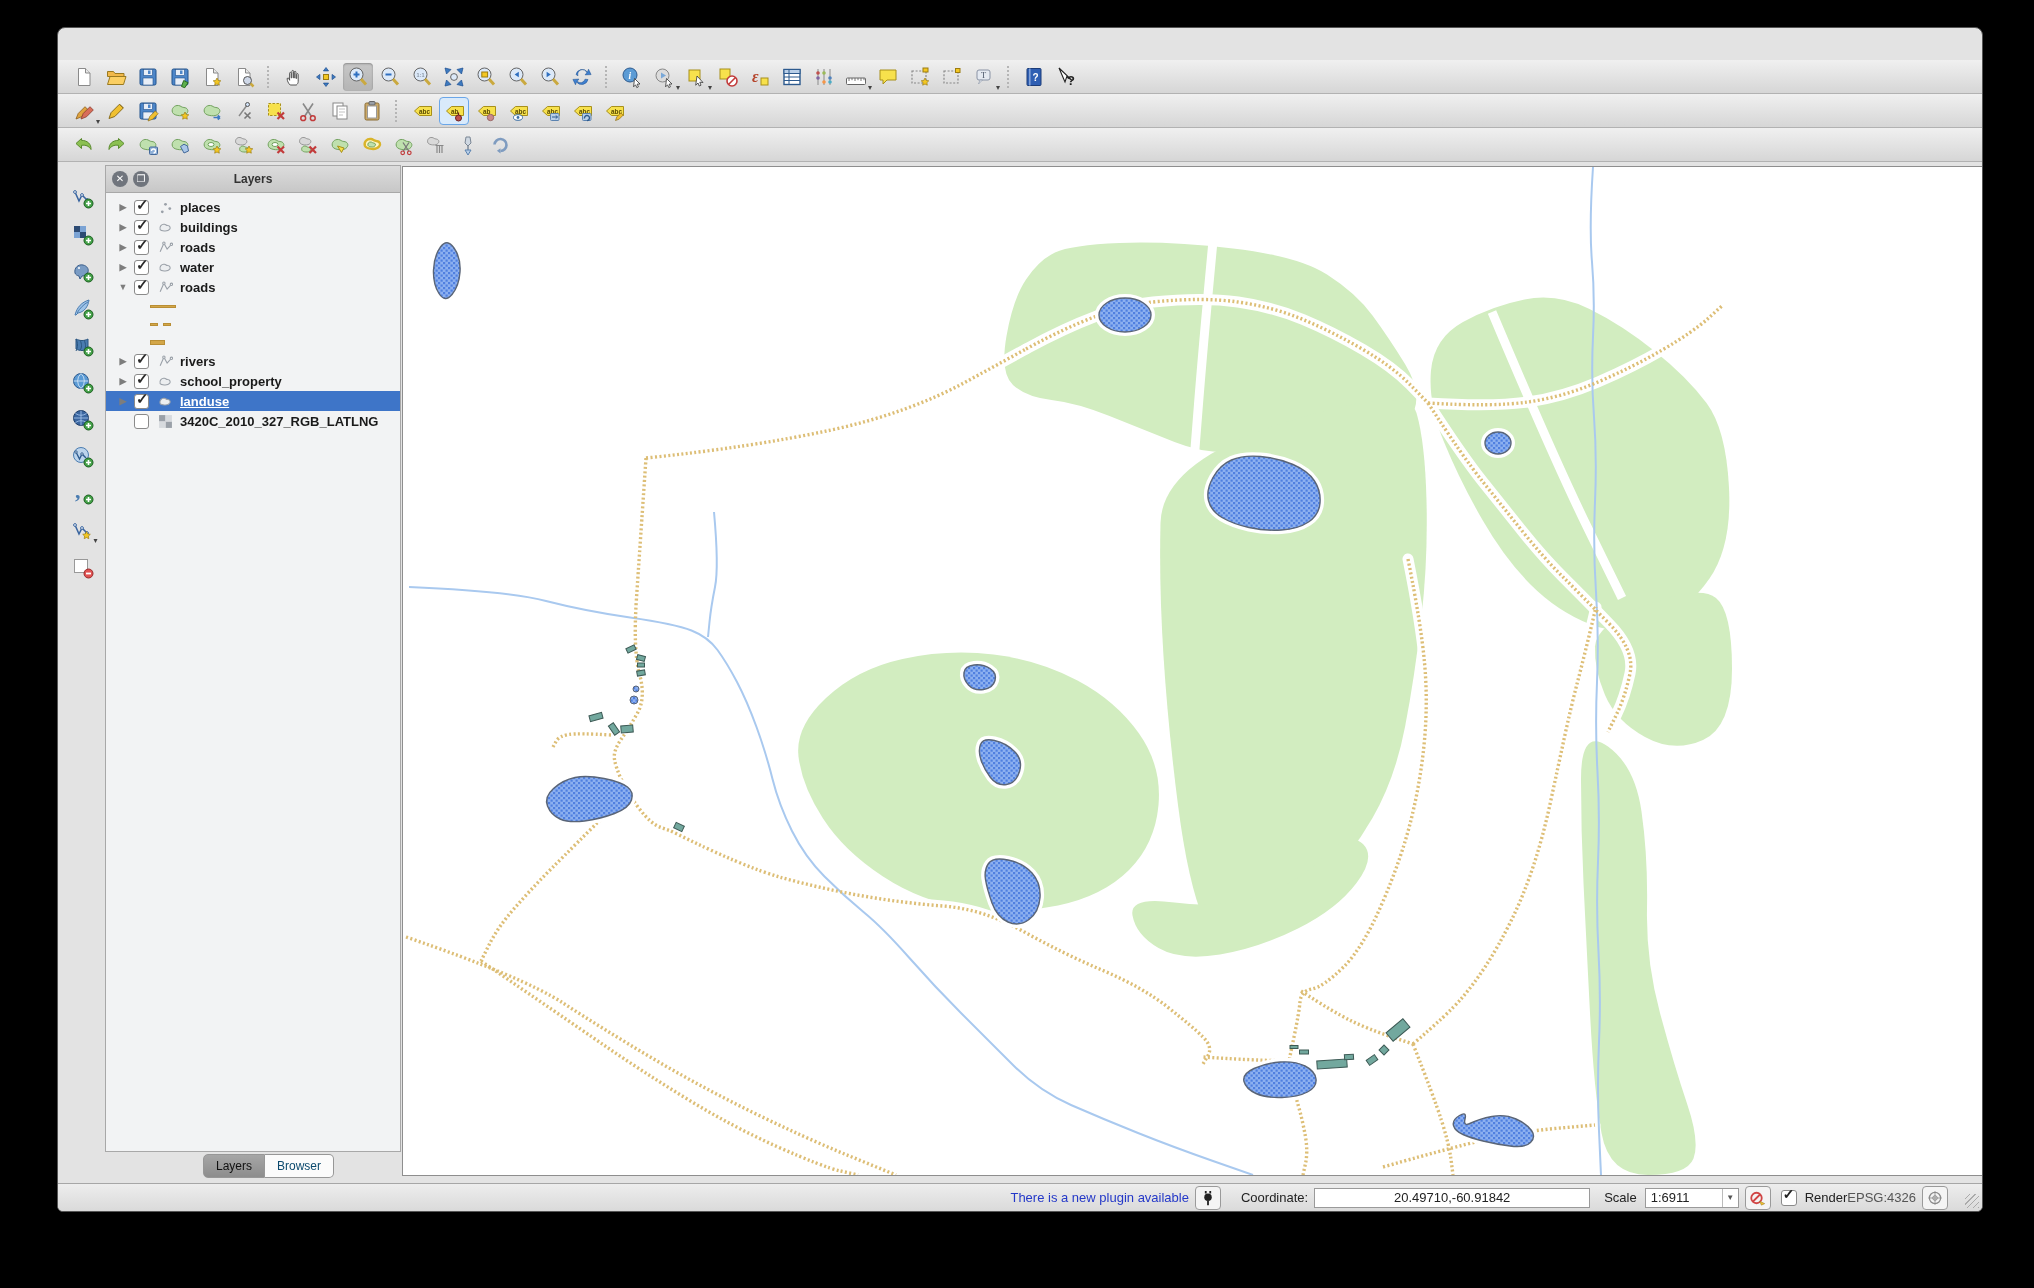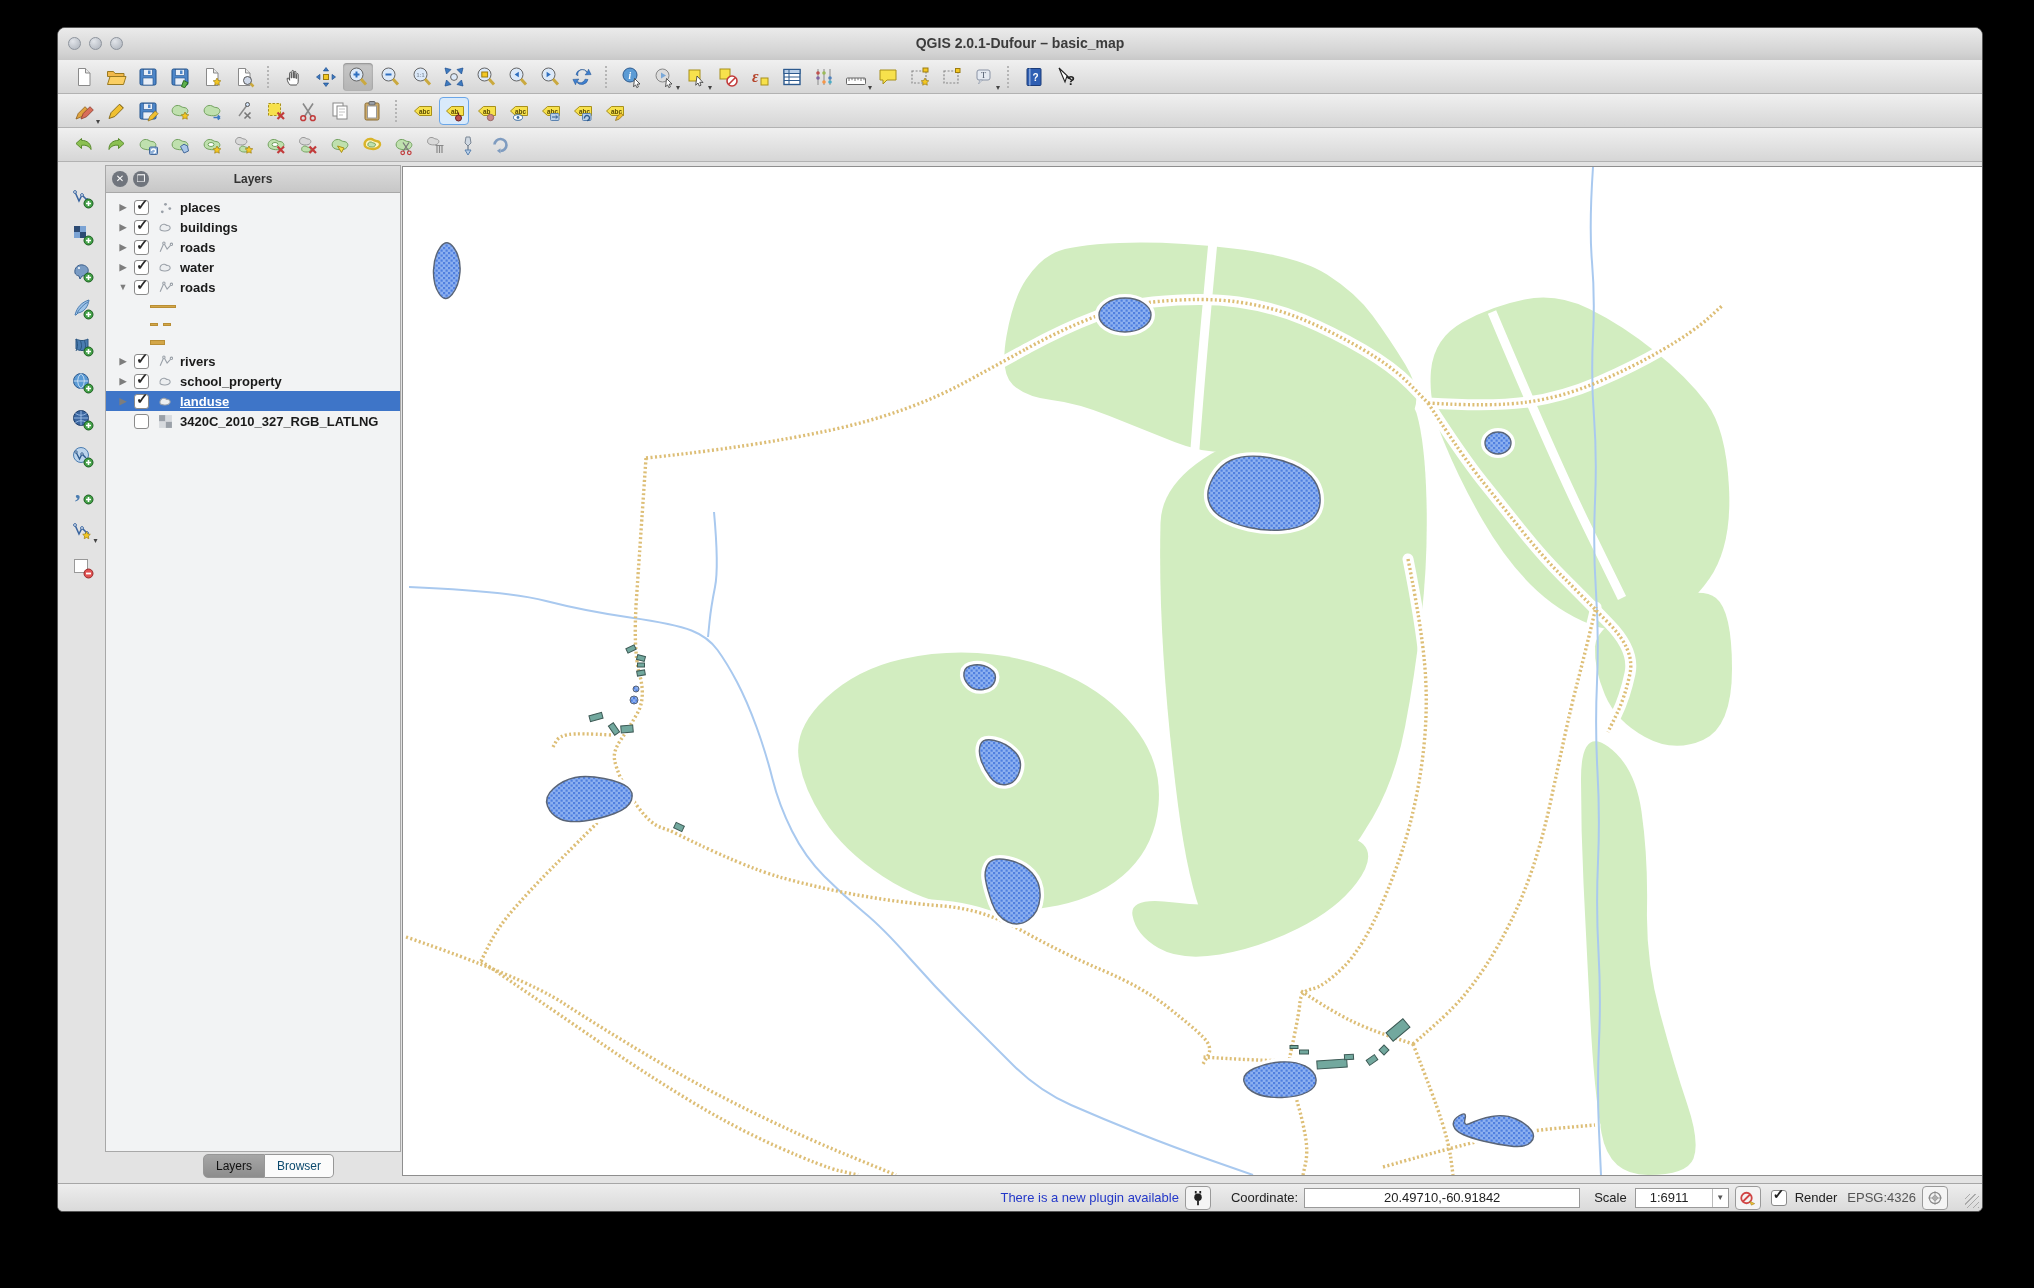--- a/index.html
+++ b/index.html
@@ -66,41 +66,35 @@
   .statusbar{position:absolute;left:0;right:0;bottom:0;height:28px;
              background:linear-gradient(#ededed,#dadada);border-top:1px solid #a6a6a6;
              display:flex;align-items:center;font-size:13px;color:#222;padding-right:28px;box-sizing:border-box;}
   .slink{margin-left:auto;color:#2438c8;}
   .sbtn{width:24px;height:22px;border:1px solid #9a9a9a;border-radius:4px;background:#f4f4f4;
         margin:0 6px;display:flex;align-items:center;justify-content:center;flex:0 0 auto;}
   .sbtn svg{width:18px;height:18px;}
   .sfield{height:20px;background:#fff;border:1px solid #9a9a9a;box-sizing:border-box;
           display:flex;align-items:center;}
   .coordf{width:276px;justify-content:center;margin-left:6px;}
-  .scalef{width:94px;margin-left:8px;position:relative;padding-left:14px;align-items:center;}
+  .scalef{width:94px;margin-left:8px;position:relative;padding-left:5px;align-items:center;}
   .scalef .ddb{position:absolute;right:0;top:0;bottom:0;width:15px;border-left:1px solid #bbb;
                display:flex;align-items:center;justify-content:center;font-size:8px;color:#555;}
   .slabel{margin-left:14px;}
   .rcb{width:14px;height:14px;background:#fff;border:1px solid #8a8a8a;border-radius:3px;
        margin-left:4px;position:relative;flex:0 0 auto;}
   .rcb span{position:absolute;left:1px;top:-5px;font-size:14px;font-weight:bold;color:#222;}
-  .epsg{color:#555;margin-left:10px;}
+  .epsg{color:#555;margin-left:0;}
   .grip{position:absolute;right:3px;bottom:3px;width:14px;height:14px;
         background:repeating-linear-gradient(135deg,transparent 0 3px,#aaa 3px 4px);}
 </style>
 </head>
 <body>
 
 <div class="window">
-  <div class="titlebar">
-    <div class="tl" style="left:10px"></div>
-    <div class="tl" style="left:31px"></div>
-    <div class="tl" style="left:52px"></div>
-    <div class="title">QGIS 2.0.1-Dufour – basic_map</div>
-  </div>
 
   <div class="tbrow" style="top:32px" id="row1">
       <div class="tbtn">
         <svg viewBox="0 0 24 24">
           <path d="M6.5 3.5h7l4.5 4.5v12.5H6.5z" fill="#fff" stroke="#8a8a8a"></path>
           <path d="M13.5 3.5v4.5H18" fill="#e8e8e8" stroke="#8a8a8a"></path>
         </svg>
       </div>
       <div class="tbtn">
         <svg viewBox="0 0 24 24">

